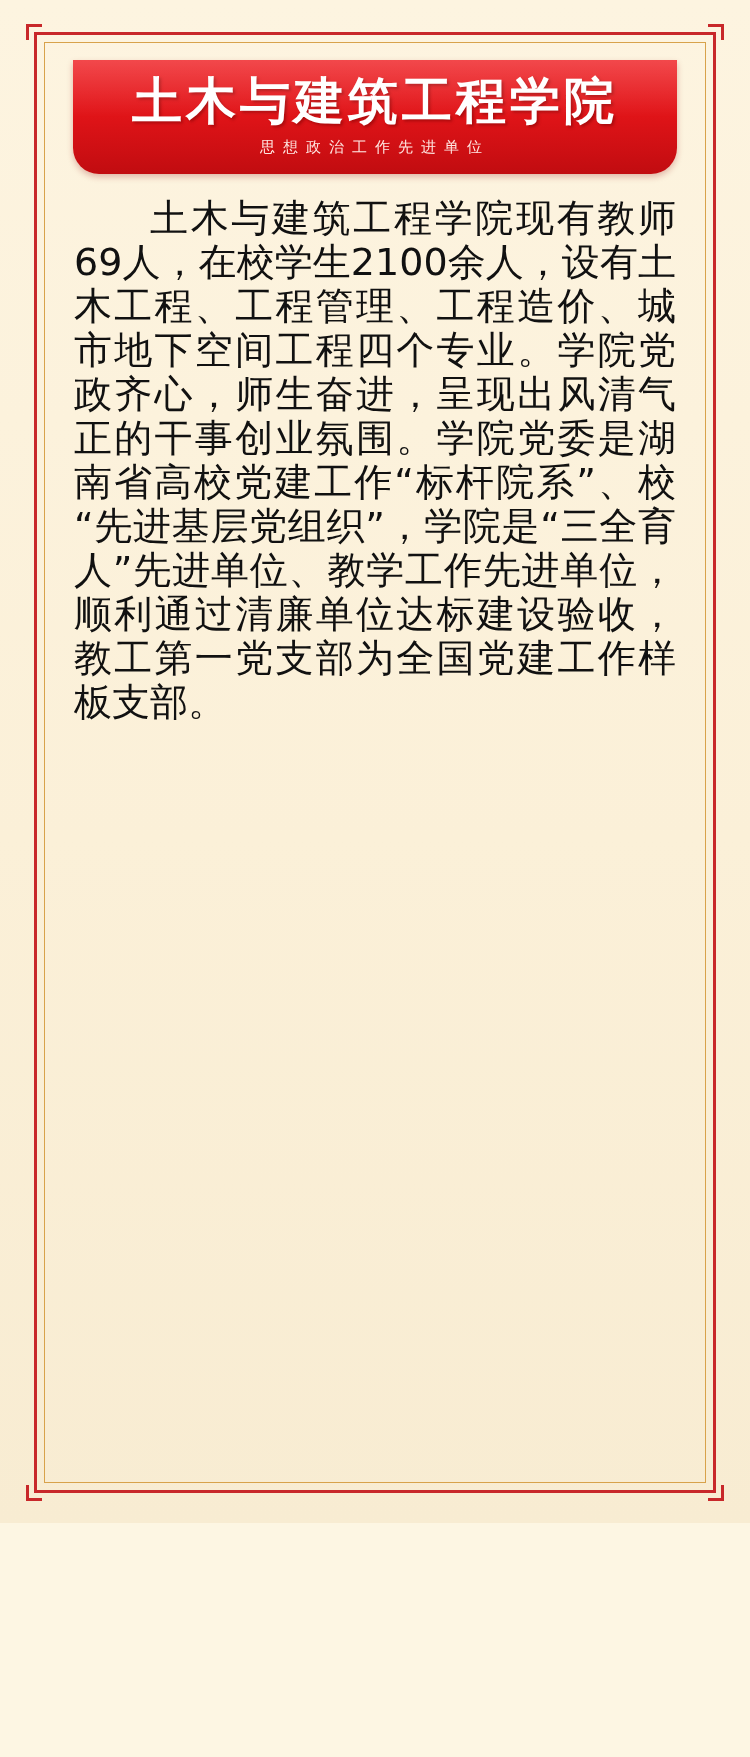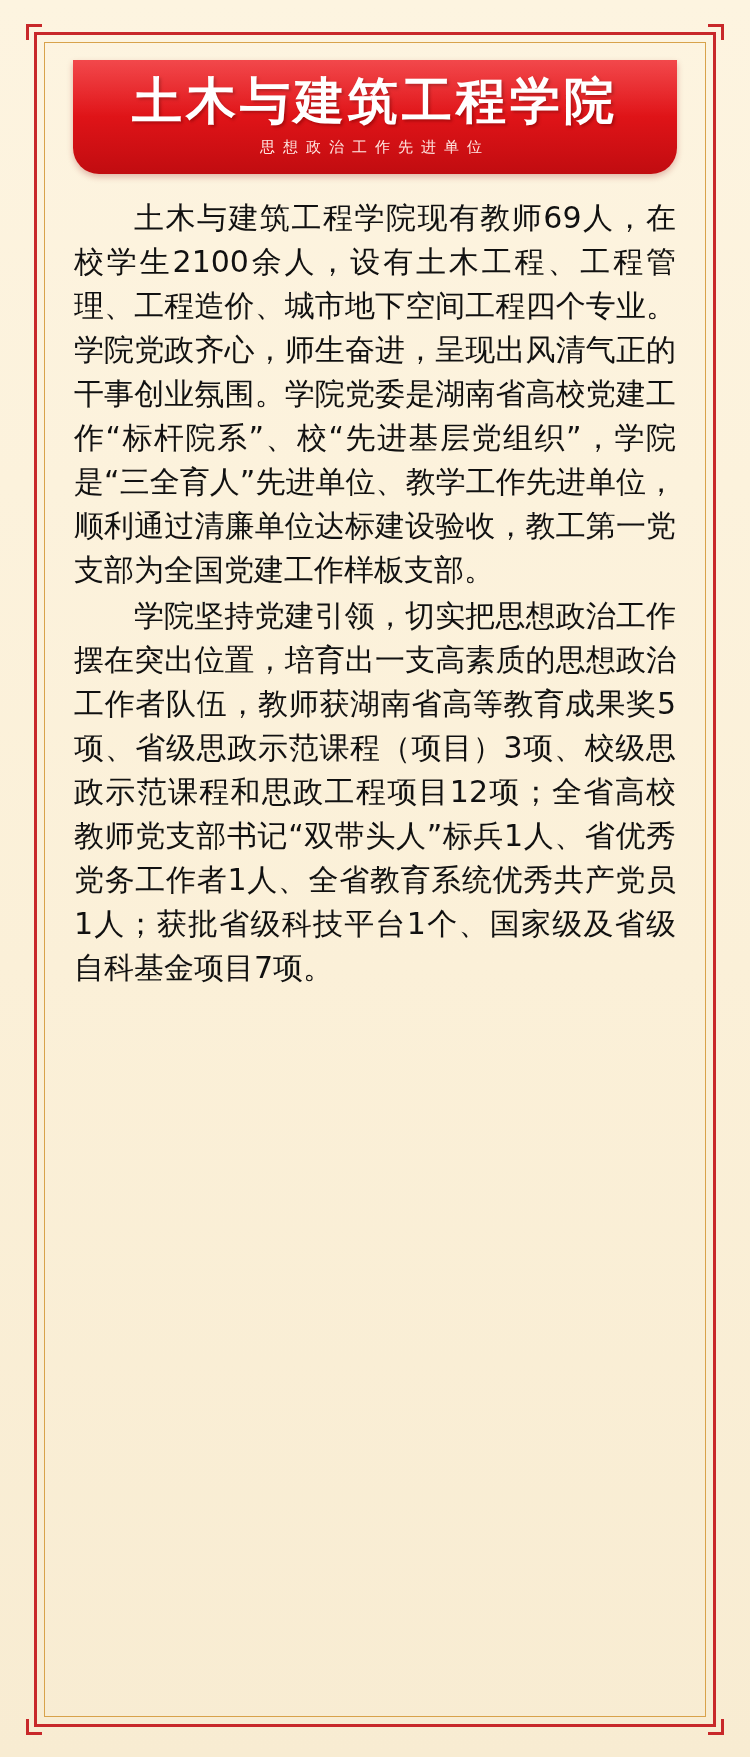--- a/index.html
+++ b/index.html
@@ -9,21 +9,21 @@
   body {
     width: 750px;
     height: 1757px;
     background: #fdf6e3;
     font-family: "Liberation Sans", "DejaVu Sans", sans-serif;
     overflow: hidden;
   }
   .poster {
     position: relative;
     width: 750px;
-    height: 1757px;
+    height: 1523px;
     background: linear-gradient(180deg, #fdf4e0 0%, #fbf0d8 55%, #f8ecd2 100%);
     box-sizing: border-box;
   }
   
   .outer-frame {
     position: absolute;
     left: 34px;
     top: 32px;
     right: 34px;
     bottom: 30px;
@@ -91,21 +91,21 @@
   .content {
     position: absolute;
     left: 74px;
     top: 196px;
     width: 602px;
     bottom: 60px;
     z-index: 2;
   }
   .para {
     color: #111111;
-    font-size: 30px;
+    font-size: 38px;
     line-height: 44px;
     text-align: justify;
     text-justify: inter-ideograph;
     text-indent: 2em;
     margin: 0 0 2px 0;
     font-family: "DejaVu Sans", "Liberation Sans", sans-serif;
     font-weight: 500;
   }
   
   .corner {
@@ -133,16 +133,15 @@
   <div class="corner bl"></div>
   <div class="corner br"></div>
 
   <div class="banner">
     <div class="banner-title">土木与建筑工程学院</div>
     <div class="banner-sub">思想政治工作先进单位</div>
   </div>
 
   <div class="content">
     <p class="para">土木与建筑工程学院现有教师69人，在校学生2100余人，设有土木工程、工程管理、工程造价、城市地下空间工程四个专业。学院党政齐心，师生奋进，呈现出风清气正的干事创业氛围。学院党委是湖南省高校党建工作“标杆院系”、校“先进基层党组织”，学院是“三全育人”先进单位、教学工作先进单位，顺利通过清廉单位达标建设验收，教工第一党支部为全国党建工作样板支部。</p>
-    <p class="para">学院坚持党建引领，切实把思想政治工作摆在突出位置，培育出一支高素质的思想政治工作者队伍，教师获湖南省高等教育成果奖5项、省级思政示范课程（项目）3项、校级思政示范课程和思政工程项目12项；全省高校教师党支部书记“双带头人”标兵1人、省优秀党务工作者1人、全省教育系统优秀共产党员1人；获批省级科技平台1个、国家级及省级自科基金项目7项。</p>
   </div>
 
 </div>
 
 </body></html>

